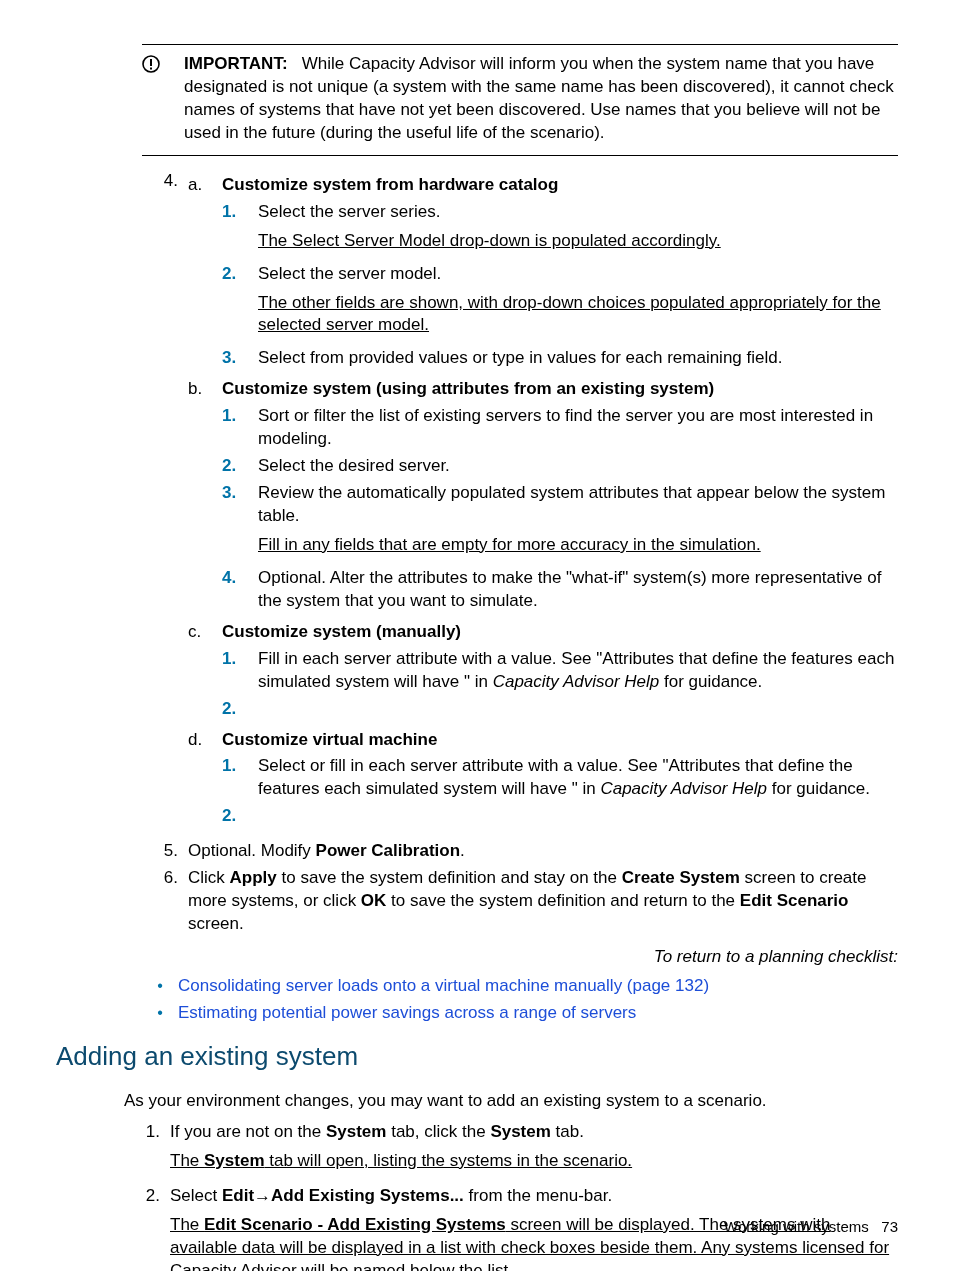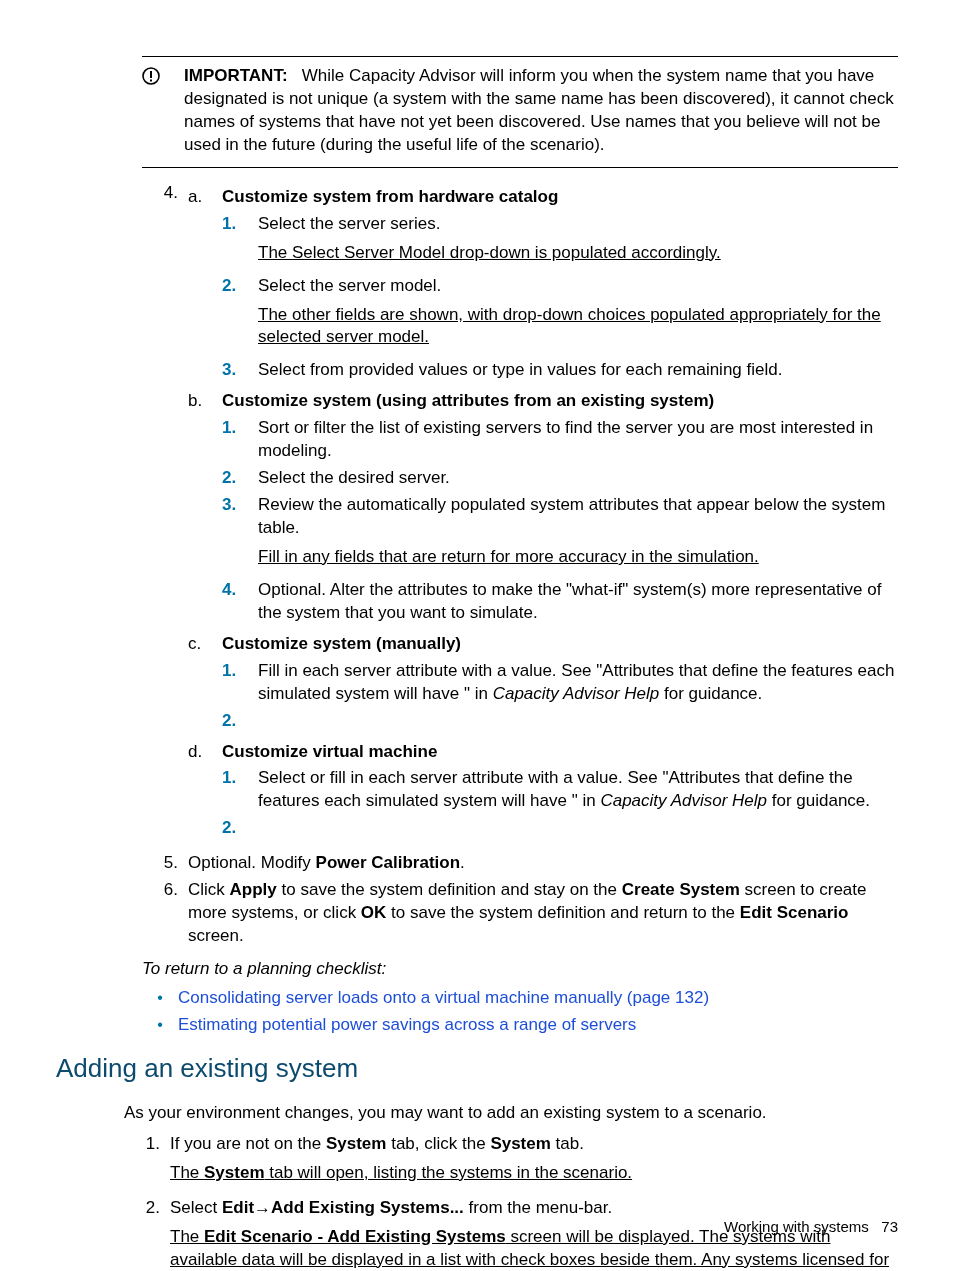--- a/index.html
+++ b/index.html
@@ -9,21 +9,21 @@
     font-family: Arial, Helvetica, sans-serif;
     font-size: 17px;
     line-height: 1.35;
     color: #000;
     background: #fff;
   }
   .page {
     width: 954px;
     height: 1271px;
     box-sizing: border-box;
-    padding: 56px 56px 30px 56px;
+    padding: 44px 56px 30px 56px;
     position: relative;
   }
   .important-box {
     margin-left: 86px;
     border-top: 1px solid #000;
     border-bottom: 1px solid #000;
     padding: 8px 0 10px 0;
     display: flex;
   }
   .important-icon {
@@ -73,20 +73,21 @@
     color: #0073a8;
     padding-right: 6px;
   }
   ol.sub > li > .body { flex: 1; }
   .bold { font-weight: bold; }
   .italic { font-style: italic; }
   .para { margin: 6px 0; text-decoration: underline; }
   .checklist-title {
     font-style: italic;
     margin: 10px 0 6px 0;
+    text-align: right;
   }
   ul.links {
     list-style: none;
     padding: 0;
     margin: 0 0 14px 0;
   }
   ul.links > li {
     display: flex;
     margin-bottom: 4px;
   }
@@ -188,21 +189,21 @@
                     <div class="body"><span>Sort or filter the list of existing servers to find the server you are most interested in modeling.</span></div>
                     </li>
                   <li>
                       <div class="marker">2.</div>
                     <div class="body"><span>Select the desired server.</span></div>
                     </li>
                   <li>
                       <div class="marker">3.</div>
                     <div class="body">
                       <span>Review the automatically populated system attributes that appear below the system table.</span>
-                      <div class="para">Fill in any fields that are return for more accuracy in the simulation.</div>
+                      <div class="para">Fill in any fields that are empty for more accuracy in the simulation.</div>
                     </div>
                     </li>
                   <li>
                       <div class="marker">4.</div>
                     <div class="body"><span>Optional. Alter the attributes to make the "what-if" system(s) more representative of the system that you want to simulate.</span></div>
                     </li>
                 </ol>
               </div>
             </li>
             <li>

